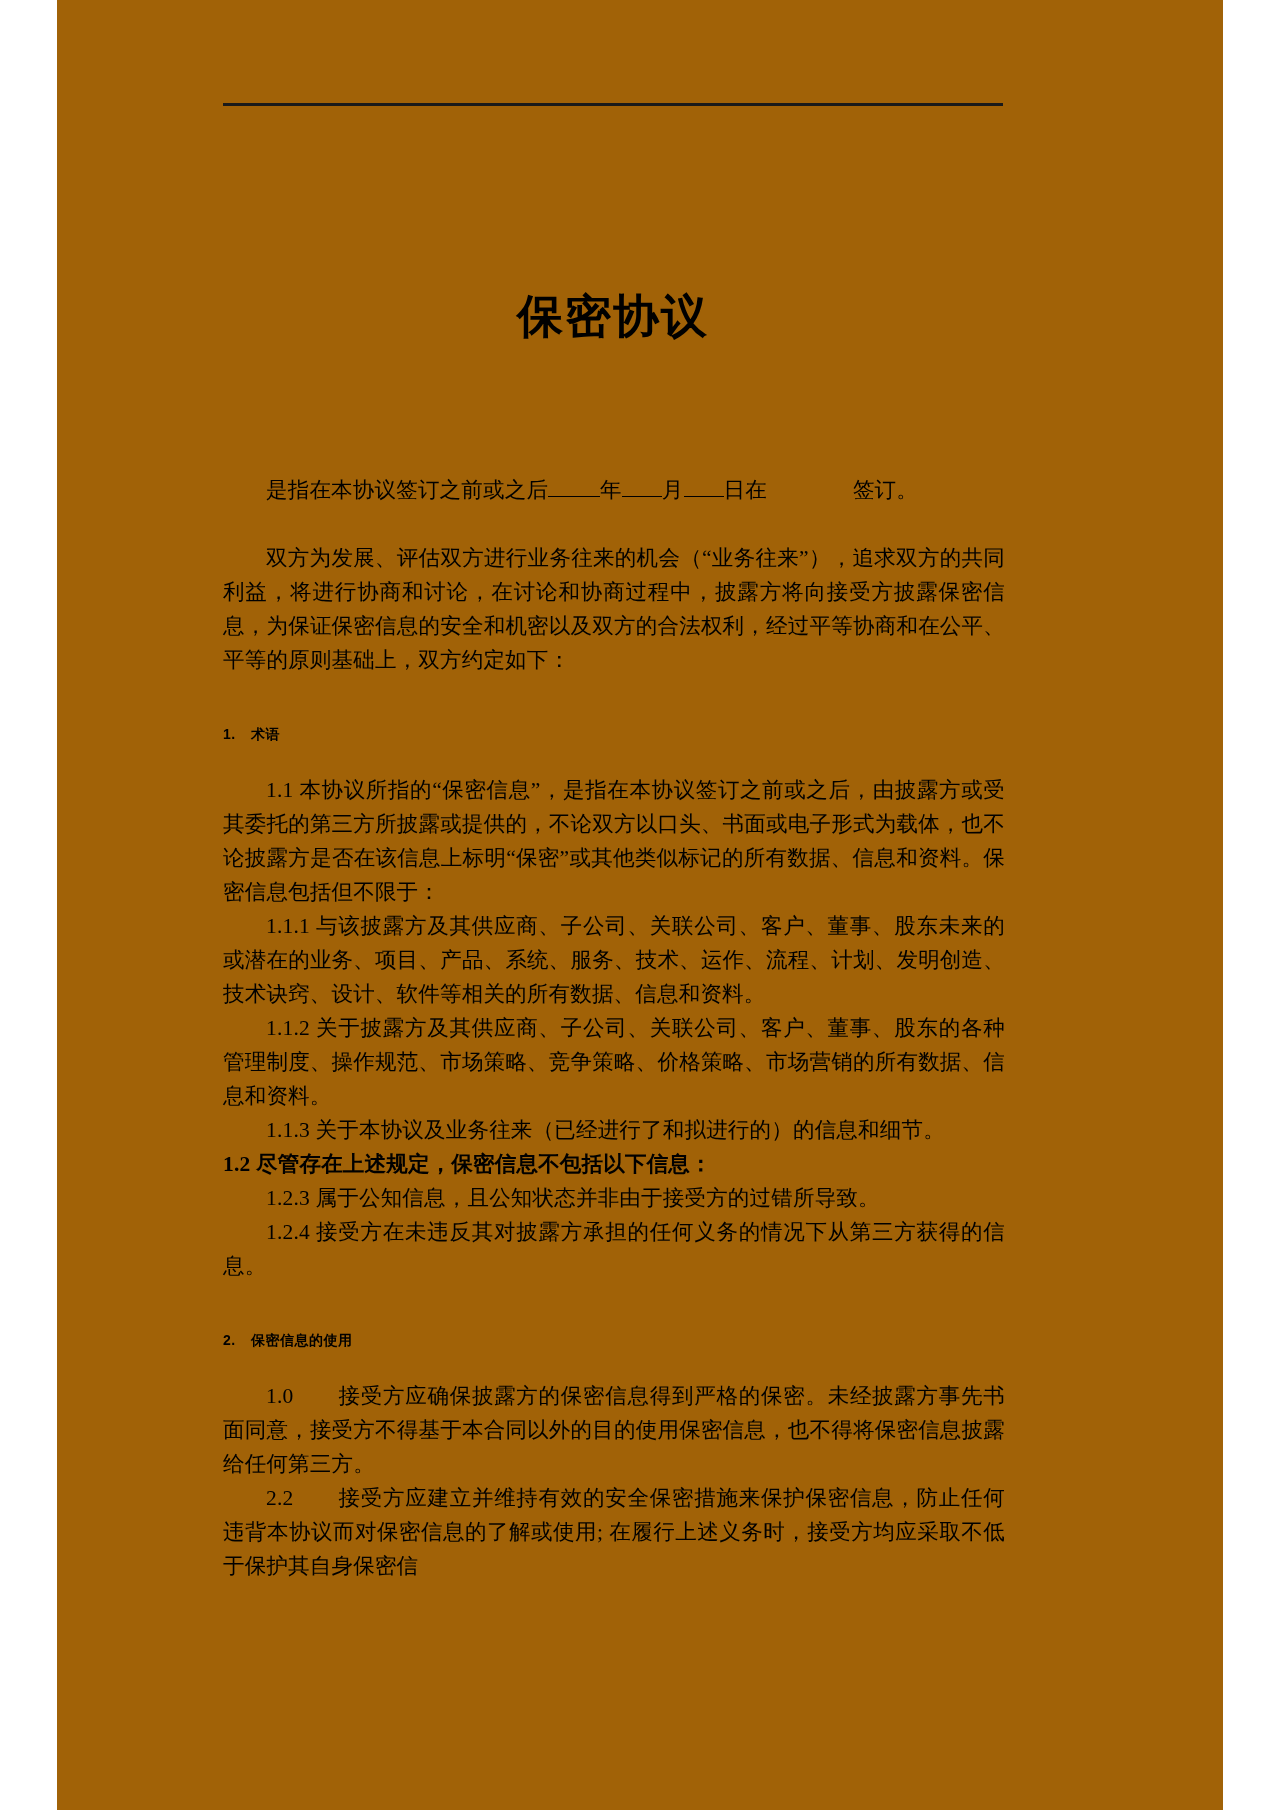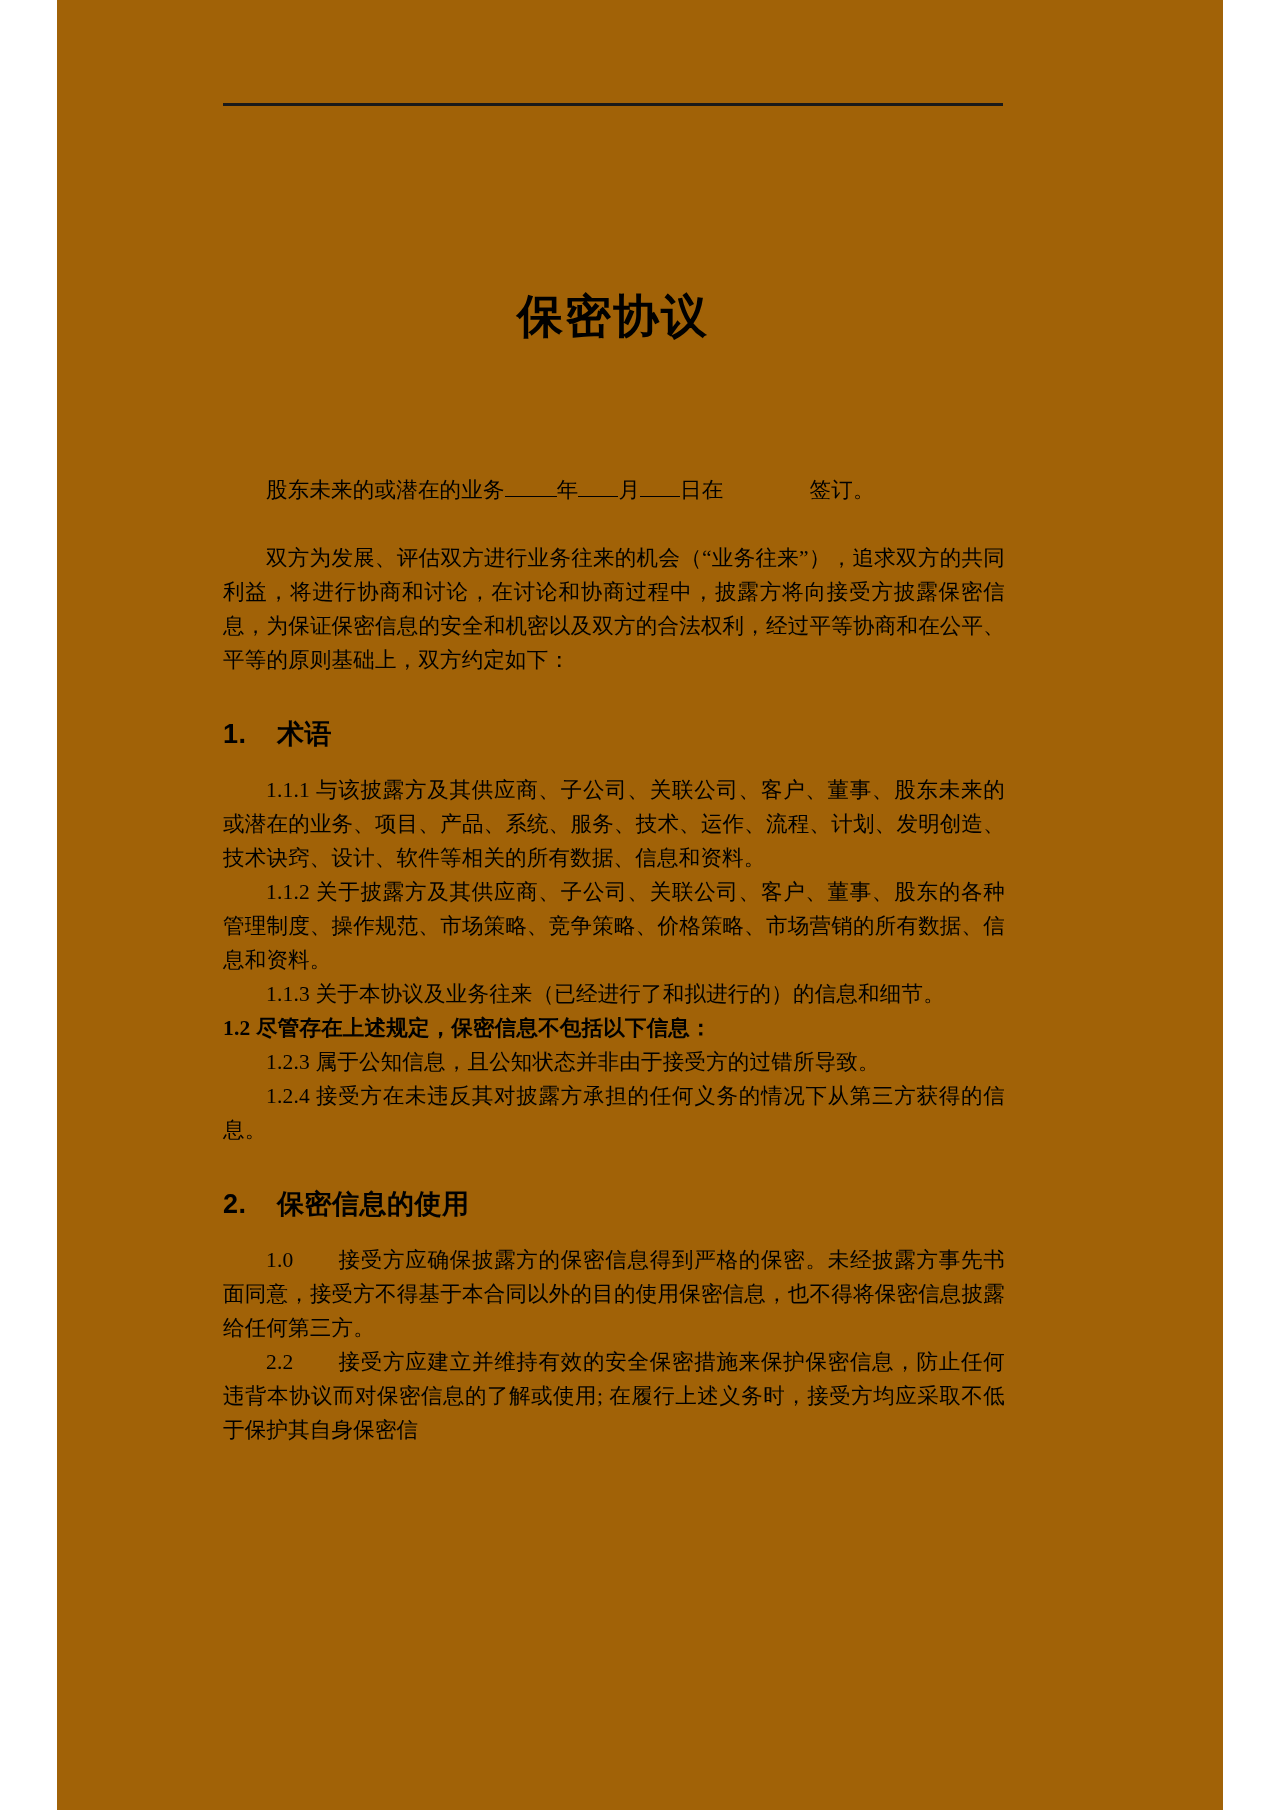--- a/index.html
+++ b/index.html
@@ -54,21 +54,21 @@
   p.indent2 { text-indent: 2em; }
   p.indent0 { text-indent: 0; font-weight: bold; }
   p.sig-line { text-indent: 2em; }
   .gap-sm { height: 22px; }
   .gap-md { height: 34px; }
   .gap-lg { height: 40px; }
   .section-heading {
     margin: 0;
     font-family: "Liberation Sans", "DejaVu Sans", sans-serif;
     font-weight: bold;
-    font-size: 27px;
+    font-size: 14px;
     line-height: 34px;
     letter-spacing: 0.5px;
   }
   .section-heading .num { display: inline-block; width: 2em; }
   .blank-fill {
     display: inline-block;
     border-bottom: 1.5px solid #000;
     vertical-align: baseline;
   }
   .blank-4 { width: 52px; }
@@ -79,32 +79,33 @@
 <body>
 
 <div class="page">
 
   <div class="header-rule"></div>
 
   <h1 class="doc-title">保密协议</h1>
 
   <div class="body-block">
 
-    <p class="sig-line"><span>股东未来的或潜在的业务</span><span class="blank-fill blank-4"></span><span>年</span><span class="blank-fill blank-3"></span><span>月</span><span class="blank-fill blank-3"></span><span>日在</span><span class="wide-space"></span><span>签订。</span></p>
+    <p class="sig-line"><span>是指在本协议签订之前或之后</span><span class="blank-fill blank-4"></span><span>年</span><span class="blank-fill blank-3"></span><span>月</span><span class="blank-fill blank-3"></span><span>日在</span><span class="wide-space"></span><span>签订。</span></p>
 
     <div class="gap-md"></div>
 
     <p class="indent2">双方为发展、评估双方进行业务往来的机会（“业务往来”），追求双方的共同利益，将进行协商和讨论，在讨论和协商过程中，披露方将向接受方披露保密信息，为保证保密信息的安全和机密以及双方的合法权利，经过平等协商和在公平、平等的原则基础上，双方约定如下：</p>
 
     <div class="gap-lg"></div>
 
     <h2 class="section-heading"><span class="num">1.</span><span>术语</span></h2>
 
     <div class="gap-sm"></div>
 
+    <p class="indent2">1.1 本协议所指的“保密信息”，是指在本协议签订之前或之后，由披露方或受其委托的第三方所披露或提供的，不论双方以口头、书面或电子形式为载体，也不论披露方是否在该信息上标明“保密”或其他类似标记的所有数据、信息和资料。保密信息包括但不限于：</p>
     <p class="indent2">1.1.1 与该披露方及其供应商、子公司、关联公司、客户、董事、股东未来的或潜在的业务、项目、产品、系统、服务、技术、运作、流程、计划、发明创造、技术诀窍、设计、软件等相关的所有数据、信息和资料。</p>
     <p class="indent2">1.1.2 关于披露方及其供应商、子公司、关联公司、客户、董事、股东的各种管理制度、操作规范、市场策略、竞争策略、价格策略、市场营销的所有数据、信息和资料。</p>
     <p class="indent2">1.1.3 关于本协议及业务往来（已经进行了和拟进行的）的信息和细节。</p>
     <p class="indent0">1.2 尽管存在上述规定，保密信息不包括以下信息：</p>
     <p class="indent2">1.2.3 属于公知信息，且公知状态并非由于接受方的过错所导致。</p>
     <p class="indent2">1.2.4 接受方在未违反其对披露方承担的任何义务的情况下从第三方获得的信息。</p>
 
     <div class="gap-lg"></div>
 
     <h2 class="section-heading"><span class="num">2.</span><span>保密信息的使用</span></h2>

